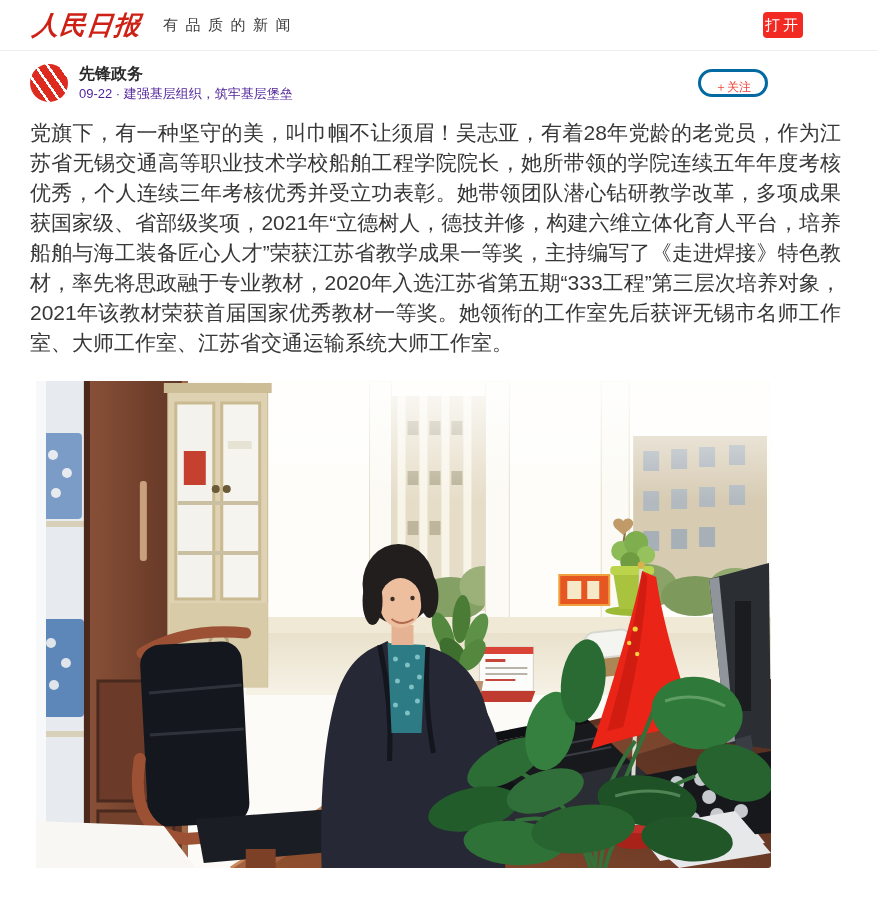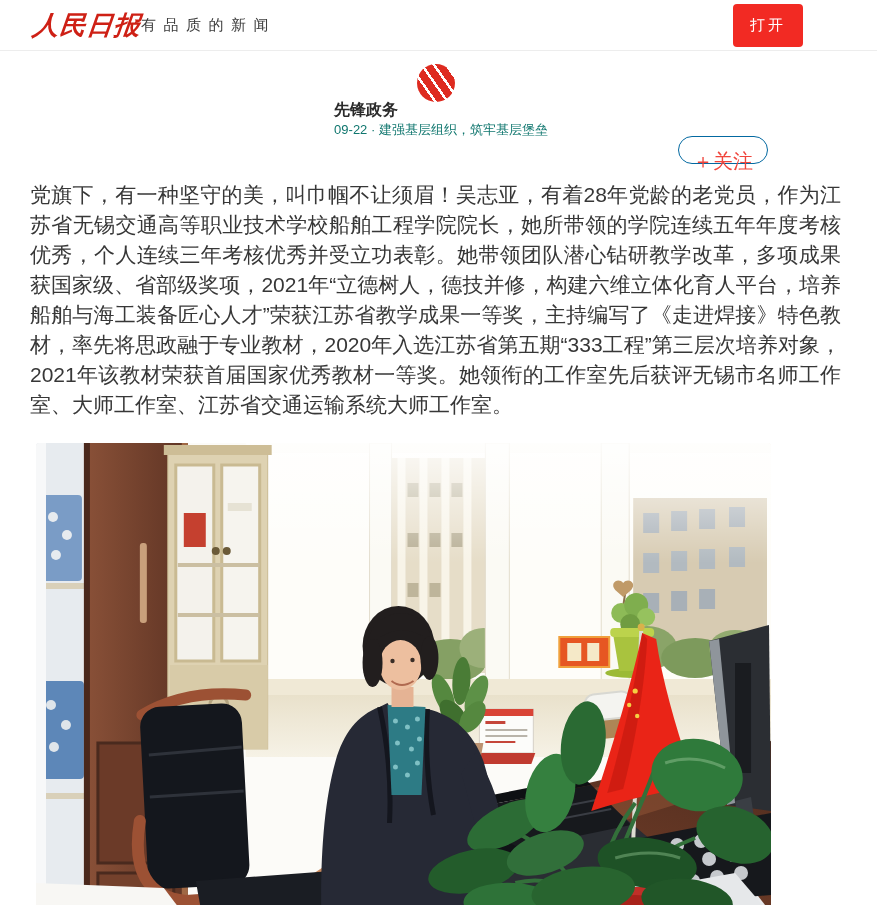--- a/index.html
+++ b/index.html
@@ -15,53 +15,53 @@
     padding-left:33px; border-bottom:1px solid #ededed;
     background:#fff;
   }
   .logo {
     font-family:"DejaVu Serif","Liberation Serif",serif;
     font-style:italic; font-weight:bold;
     font-size:26px; color:#ce2015; letter-spacing:1px;
     transform:skewX(-6deg); white-space:nowrap;
   }
   .tagline {
-    font-size:15px; color:#3d3d3d;
+    margin-left:22px; font-size:15px; color:#3d3d3d;
     letter-spacing:7.5px; white-space:nowrap;
   }
   .open-btn {
     margin-left:auto; margin-right:74px;
     background:#f22a23; color:#fff; border:none; cursor:pointer;
-    border-radius:4px; height:43px; padding:0 17px;
+    border-radius:4px; height:26px; padding:0 2px;
     font-size:15px; letter-spacing:3px; line-height:26px;
     font-family:inherit;
   }
   
   .content { padding:0 36px 0 30px; }
   .title {
     margin-top:16px; font-size:24px; line-height:1.45;
     font-weight:bold; color:#212121;
   }
-  .author-row { margin-top:13px; display:flex; align-items:center;flex-direction:column; }
+  .author-row { margin-top:13px; display:flex; align-items:center; }
   .avatar {
     width:38px; height:38px; border-radius:50%; flex:0 0 38px;
     background:#de2b20;
     background-image:repeating-linear-gradient(55deg,
       rgba(255,255,255,0) 0 4px, #ffffff 4px 6.5px,
       rgba(255,255,255,0) 6.5px 10px);
     cursor:pointer;
   }
   .author-info { margin-left:11px; line-height:1; }
   .author-name { font-size:16px; font-weight:bold; color:#2b2b2b; cursor:pointer; }
-  .author-meta { font-size:13px; color:#0f766e; margin-top:5px; }
+  .author-meta { font-size:13px; color:#4c1d95; margin-top:5px; }
   .follow-btn {
     margin-left:auto; margin-right:73px;
     background:#fff; color:#f0453c; cursor:pointer;
-    border:1px solid #0369a1; border-radius:15px;
-    height:28px; padding:11px 14px; font-size:20px; line-height:26px;
+    border:3px solid #0369a1; border-radius:15px;
+    height:28px; padding:2px 14px; font-size:12px; line-height:26px;
     font-family:inherit; white-space:nowrap;
   }
   .body-text {
     margin-top:16px; font-size:21px; line-height:30px;
     color:#373737; text-align:justify;
   }
   
   .photo {
     margin-top:23px; margin-left:6px;
     width:735px; height:487px; border-radius:3px;

